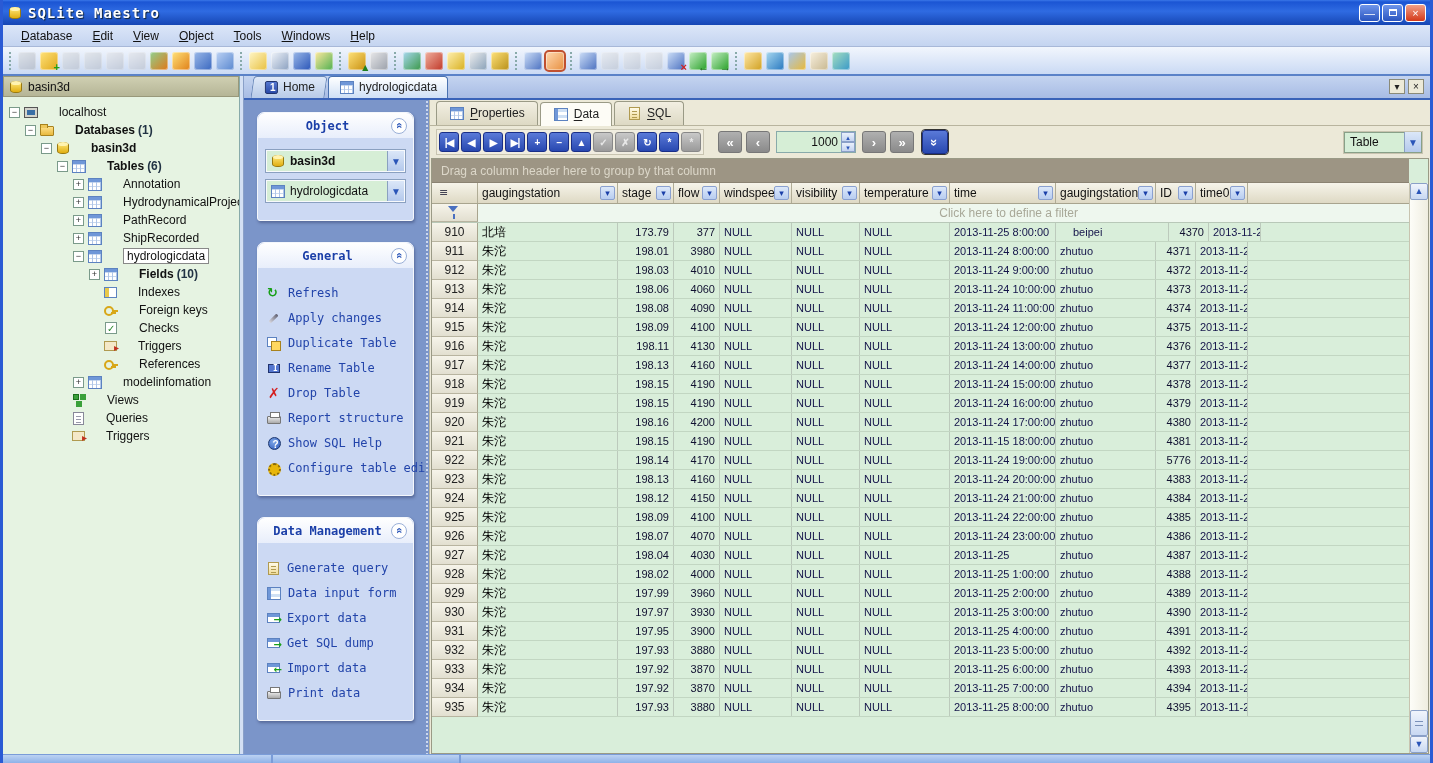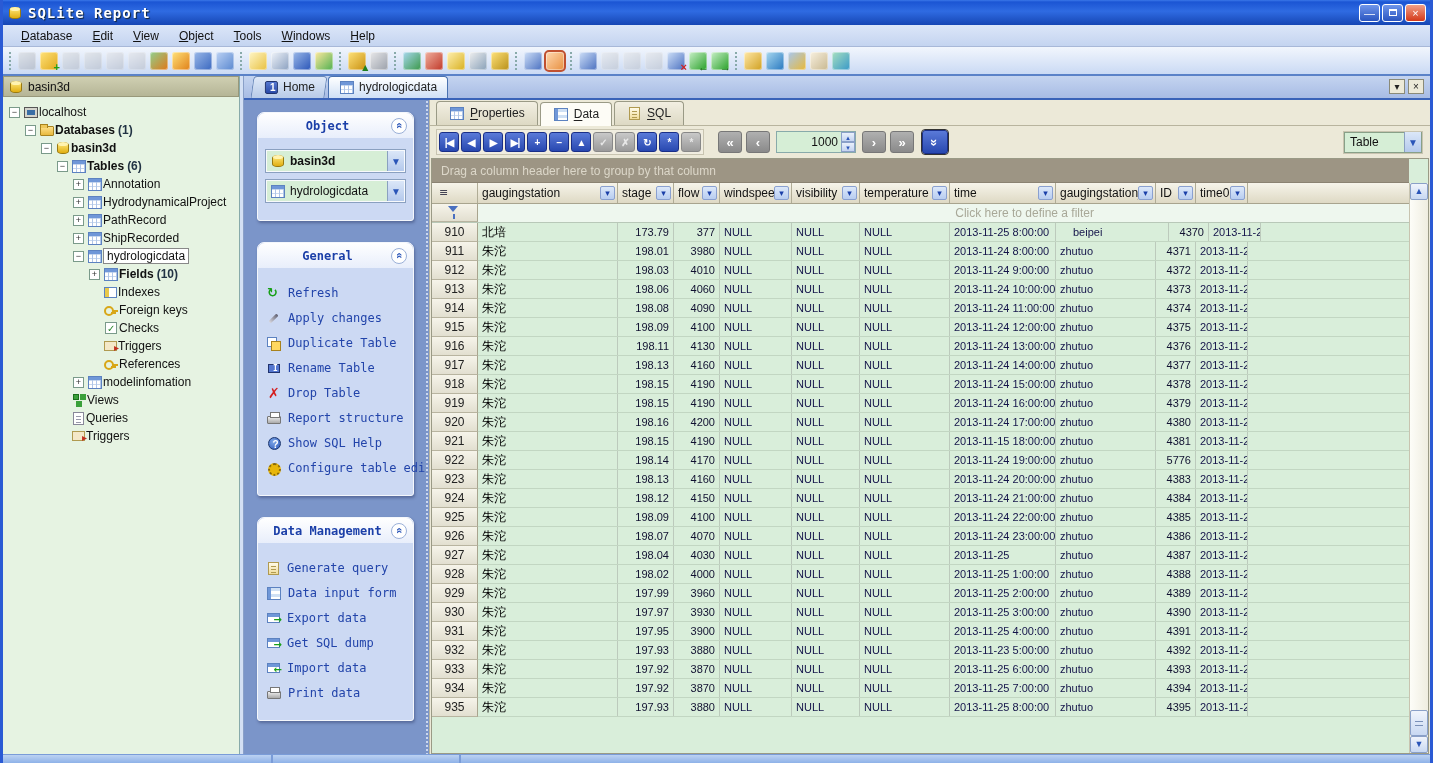--- a/index.html
+++ b/index.html
@@ -36,21 +36,21 @@
   .content{display:flex;height:678px;}
   
   .sidebar{width:237px;background:#e6f3e2;display:flex;flex-direction:column;border-right:1px solid #8aa;}
   .sb-head{height:21px;background:linear-gradient(180deg,#cfcfb2,#b5b596);border:1px solid #98987a;
     display:flex;align-items:center;padding:0 4px;gap:4px;font-size:12px;color:#111;}
   .tree{flex:1;overflow:hidden;padding-top:6px;position:relative;}
   .tree-row{display:flex;align-items:center;height:18px;white-space:nowrap;}
   .expander{width:11px;height:11px;border:1px solid #7a9a8a;background:#fff;flex:none;
     display:flex;align-items:center;justify-content:center;font-size:9px;line-height:9px;color:#333;margin-right:3px;}
   .exp-spacer{width:14px;flex:none;}
-  .tree-label{margin-left:0;color:#111;}
+  .tree-label{margin-left:20px;color:#111;}
   .tree-label.sel{background:#fff;border:1px solid #888;padding:0 3px;}
   .tree-suffix{margin-left:3px;color:#234;}
   .bold{font-weight:bold;}
   
   .vsplit{width:4px;background:#d4e0f4;border-right:1px solid #8aa0c8;}
   
   .rightzone{flex:1;display:flex;flex-direction:column;min-width:0;}
   .tabstrip{height:24px;background:linear-gradient(180deg,#c4d4f0,#a8bce4);display:flex;align-items:flex-end;
     padding-left:8px;border-bottom:2px solid #3a63b8;}
   .tab{display:flex;align-items:center;gap:4px;padding:2px 10px 3px;margin-right:2px;
@@ -208,21 +208,21 @@
   .ic-funnel::before{border:5px solid transparent;border-top:6px solid #4a70c0;left:1px;top:1px;}
   .ic-funnel::after{width:2px;height:5px;background:#4a70c0;left:6px;bottom:1px;}
 </style>
 </head>
 <body>
 
 <div class="win">
 
   <div class="titlebar">
     <span class="ic ic-db"></span>
-    <span class="title-text">SQLite Report</span>
+    <span class="title-text">SQLite Maestro</span>
     <span class="winbtn">—</span>
     <span class="winbtn">
         <span class="restore-glyph"></span>
       </span>
     <span class="winbtn close">×</span>
   </div>
 
   <div class="menubar" id="menubar">
       <span class="menu-item">Database</span>
       <span class="menu-item">Edit</span>
@@ -621,21 +621,21 @@
                   </div>
                   <div class="hcell" style="width: 52px;">
                     <span class="hlabel">time01</span>
                     <span class="hchev">▾</span>
                   </div>
                 </div>
               <div class="filterrow" id="filterrow">
                   <div class="rowhead" style="width: 46px;">
                     <span class="ic ic-funnel"></span>
                   </div>
-                  <div class="filter-hint" style="width: 770px; flex: 0 0 auto; margin-left: 16px;">Click here to define a filter</div>
+                  <div class="filter-hint" style="width: 770px; flex: 0 0 auto;">Click here to define a filter</div>
                 </div>
               <div id="rows">
                   <div class="grow">
                     <div class="rowhead" style="height: 19px; width: 46px;">910</div>
                     <div class="gcell cn" style="width: 140px;">北培</div>
                     <div class="gcell num" style="width: 56px;">173.79</div>
                     <div class="gcell num" style="width: 46px;">377</div>
                     <div class="gcell" style="width: 72px;">NULL</div>
                     <div class="gcell" style="width: 68px;">NULL</div>
                     <div class="gcell" style="width: 90px;">NULL</div>

